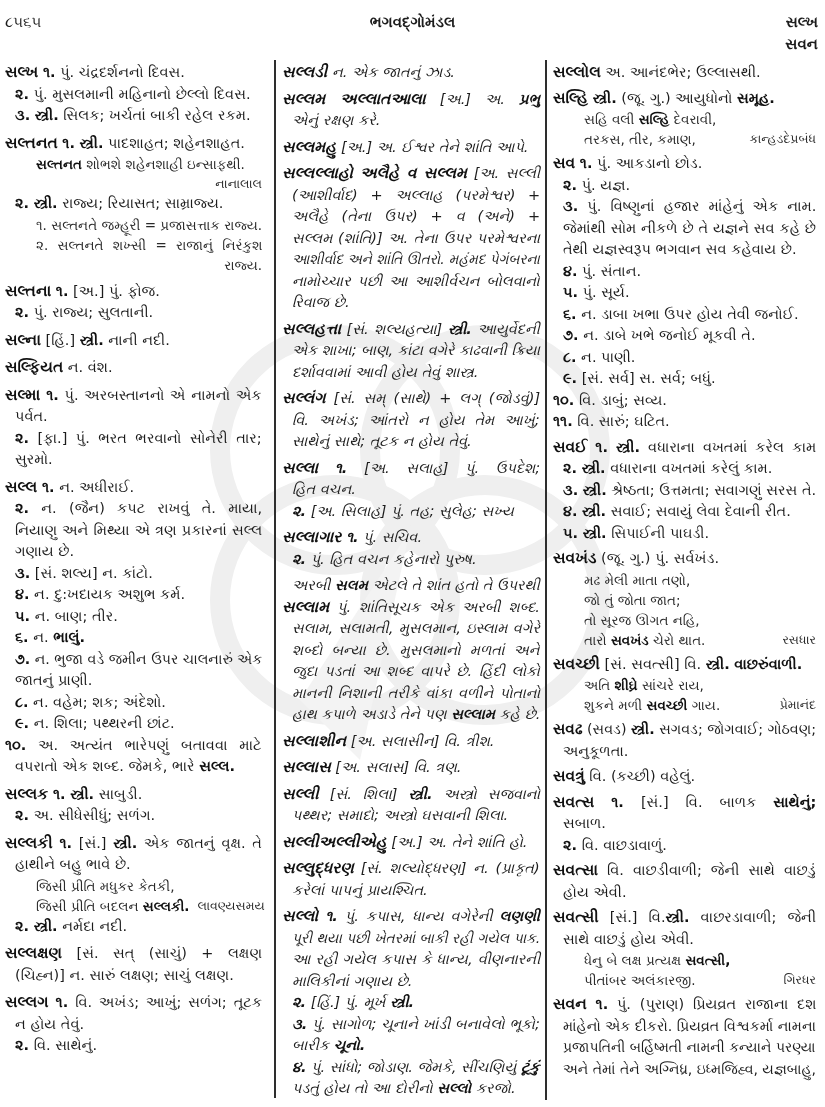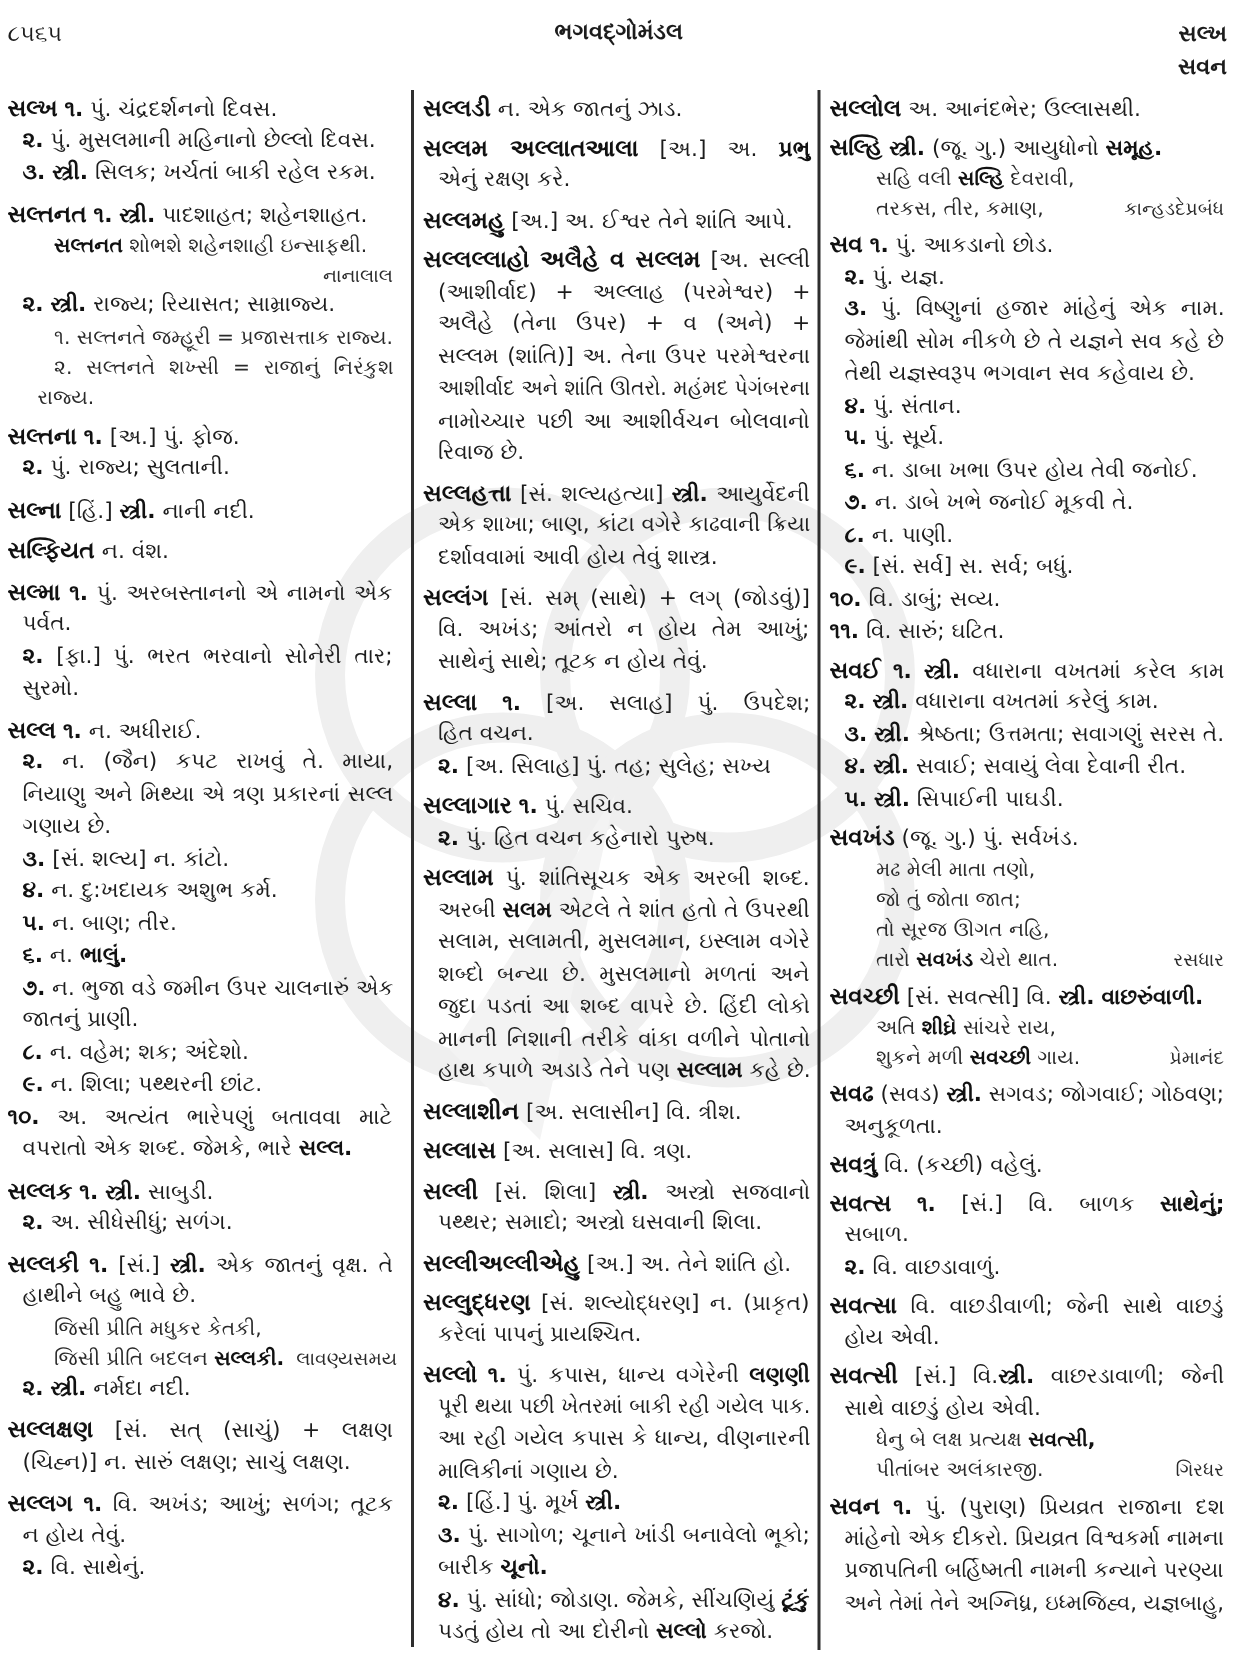--- a/index.html
+++ b/index.html
@@ -4,36 +4,36 @@
 <style>
   html, body { margin:0; padding:0; }
   body {
     width:825px; height:1107px; position:relative; overflow:hidden;
     background:#ffffff; color:#1c1c1c;
     font-family:"DejaVu Sans", "Liberation Sans", sans-serif;
   }
   .watermark { position:absolute; left:0; top:0; width:825px; height:1107px; z-index:0; }
   .hdr { position:absolute; font-size:15px; line-height:20px; z-index:2; }
   .hdr-num { left:5px; top:12px; }
-  .hdr-title { left:0; width:825px; top:12px; text-align:center; font-weight:700;font-family:Liberation Serif, serif; }
+  .hdr-title { left:0; width:825px; top:12px; text-align:center; font-weight:700; }
   .hdr-g1 { right:7px; top:12px; font-weight:700; }
   .hdr-g2 { right:7px; top:34px; font-weight:700; }
   .divider { position:absolute; top:60px; width:1.6px; background:#2e2e2e; z-index:2; }
   .col { position:absolute; top:62px; z-index:2; }
   #col1 { left:5px; width:257px; --gap:6px; }
-  #col2 { left:282px; width:258px; --gap:5px; }
+  #col2 { left:282px; width:258px;font-style:italic; --gap:5px; }
   #col3 { left:553px; width:263px; --gap:4px; }
   .entry + .entry { margin-top:var(--gap); }
   .ln { height:21.5px; line-height:21.5px; font-size:14.5px; white-space:nowrap; position:relative; }
   .ln .in { display:inline-block; flex:none; transform-origin:0 50%; }
   .ln.h { padding-left:0; }
   .ln.s, .ln.w { padding-left:10px; }
   .ln.s2 { padding-left:0; }
   .ln.q { padding-left:31px; height:20px; line-height:20px; font-size:13.5px; display:flex; color:#2a2a2a; }
-  .ln.qw { padding-left:20px; height:20px; line-height:20px; font-size:13.5px; color:#2a2a2a; }
+  .ln.qw { padding-left:20px; height:20px; line-height:20px; font-size:13.5px; color:#2a2a2a;text-align:right; }
   .ln.r { text-align:right; height:19px; line-height:19px; font-size:12.5px; color:#2a2a2a; }
   .src { margin-left:auto; font-size:12.5px; padding-left:8px; flex:none; }
   .b { font-weight:700; color:#111; }
   .hw { font-weight:700; font-size:15.5px; color:#111; }
 </style>
 </head>
 <body>
 
 <svg class="watermark" viewBox="0 0 825 1107" xmlns="http://www.w3.org/2000/svg">
   <g fill="none" stroke="#efefef" stroke-width="20">
@@ -168,22 +168,22 @@
       <div class="entry">
         <div class="ln h j"><span class="in" style="word-spacing: 12px;"><span class="hw">સલ્લા</span> <span class="b">૧.</span><span> [અ. સલાહ] પું. ઉપદેશ;</span></span></div>
         <div class="ln w"><span class="in"><span>હિત વચન.</span></span></div>
         <div class="ln s"><span class="in"><span class="b">૨.</span><span> [અ. સિલાહ] પું. તહ; સુલેહ; સખ્ય</span></span></div>
       </div>
       <div class="entry">
         <div class="ln h"><span class="in"><span class="hw">સલ્લાગાર</span> <span class="b">૧.</span><span> પું. સચિવ.</span></span></div>
         <div class="ln s"><span class="in"><span class="b">૨.</span><span> પું. હિત વચન કહેનારો પુરુષ.</span></span></div>
       </div>
       <div class="entry">
+        <div class="ln w j"><span class="in" style="transform: scaleX(0.995984); margin-right: -1px;"><span>અરબી </span><span class="b">સલમ</span><span> એટલે તે શાંત હતો તે ઉપરથી</span></span></div>
         <div class="ln h j"><span class="in" style="word-spacing: 3.4px;"><span class="hw">સલ્લામ</span> <span>પું. શાંતિસૂચક એક અરબી શબ્દ.</span></span></div>
-        <div class="ln w j"><span class="in" style="transform: scaleX(0.995984); margin-right: -1px;"><span>અરબી </span><span class="b">સલમ</span><span> એટલે તે શાંત હતો તે ઉપરથી</span></span></div>
         <div class="ln w j"><span class="in" style="word-spacing: 0.75px;"><span>સલામ, સલામતી, મુસલમાન, ઇસ્લામ વગેરે</span></span></div>
         <div class="ln w j"><span class="in" style="word-spacing: 4.4px;"><span>શબ્દો બન્યા છે. મુસલમાનો મળતાં અને</span></span></div>
         <div class="ln w j"><span class="in" style="word-spacing: 2.14286px;"><span>જુદા પડતાં આ શબ્દ વાપરે છે. હિંદી લોકો</span></span></div>
         <div class="ln w j"><span class="in" style="word-spacing: 1.6px;"><span>માનની નિશાની તરીકે વાંકા વળીને પોતાનો</span></span></div>
         <div class="ln w"><span class="in" style="transform: scaleX(0.995984); margin-right: -1px;"><span>હાથ કપાળે અડાડે તેને પણ </span><span class="b">સલ્લામ</span><span> કહે છે.</span></span></div>
       </div>
       <div class="entry">
         <div class="ln h"><span class="in"><span class="hw">સલ્લાશીન</span> <span>[અ. સલાસીન] વિ. ત્રીશ.</span></span></div>
       </div>
       <div class="entry">

